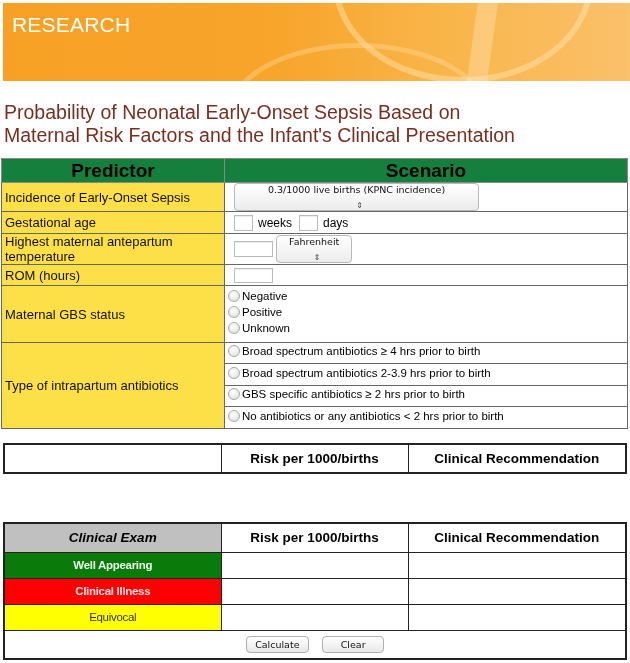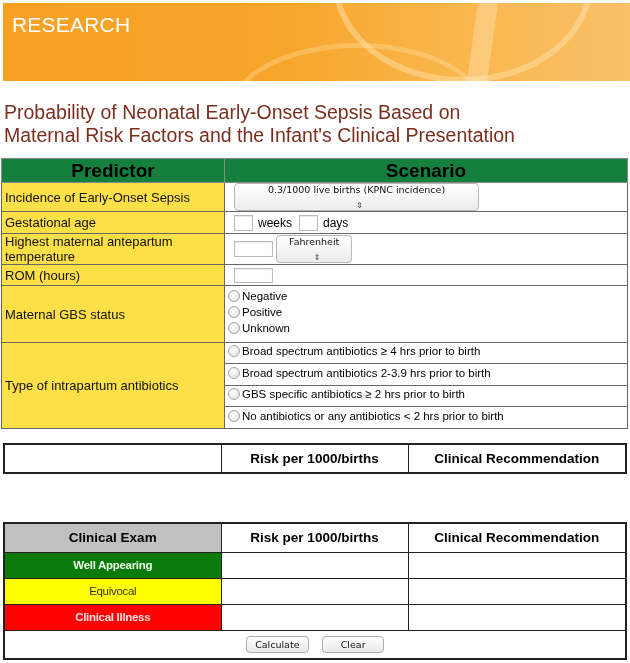--- a/index.html
+++ b/index.html
@@ -70,21 +70,21 @@
     .t2 { left: 3px; top: 443px; width: 624px; border: 2px solid #222; }
     .t2 td, .t2 th { border: 1px solid #222; }
     .t2 th { font-size: 13.5px; font-weight: bold; height: 29px; background: #fff; }
     .t2 td { height: 27px; }
     .t2 .eos { background: #c0c0c0; font-weight: bold; font-size: 13.5px; text-align: center; }
 
     
     .t3 { left: 3px; top: 522px; width: 624px; border: 2px solid #222; }
     .t3 td, .t3 th { border: 1px solid #222; }
     .t3 th { font-size: 13.5px; font-weight: bold; height: 29px; background: #fff; }
-    .t3 th.ce { background: #c0c0c0; }
+    .t3 th.ce { background: #c0c0c0; font-style: italic; }
     .t3 td { height: 26px; }
     .t3 .label { text-align: center; font-size: 11.5px; font-weight: bold; letter-spacing: -0.3px; }
     .t3 .well { background: #0a7a0a; color: #e9ffe9; }
     .t3 .equi { background: #ffff00; color: #333; font-weight: normal; }
     .t3 .ill { background: #ff0000; color: #ffe0e0; }
     .t3 .btnrow { height: 29px; text-align: center; }
     .btn {
       display: inline-block; height: 17px; line-height: 15px; border: 1px solid #b0b0b0; border-radius: 4px;
       background: linear-gradient(#ffffff, #e8e8e8); font-family: "DejaVu Sans", sans-serif; font-size: 9.5px;
       color: #111; text-align: center; vertical-align: middle; cursor: pointer;
@@ -213,26 +213,26 @@
     <th class="ce" style="width:217px">Clinical Exam</th>
     <th style="width:187px">Risk per 1000/births</th>
     <th>Clinical Recommendation</th>
   </tr>
   <tr>
     <td class="label well">Well Appearing</td>
     <td></td>
     <td></td>
   </tr>
   <tr>
+    <td class="label ill">Clinical Illness</td>
+    <td></td>
+    <td></td>
+  </tr>
+  <tr>
     <td class="label equi">Equivocal</td>
-    <td></td>
-    <td></td>
-  </tr>
-  <tr>
-    <td class="label ill">Clinical Illness</td>
     <td></td>
     <td></td>
   </tr>
   <tr>
     <td class="btnrow" colspan="3">
       <span class="btn calc">Calculate</span>
       <span class="btn clear">Clear</span>
     </td>
   </tr>
 </tbody>

